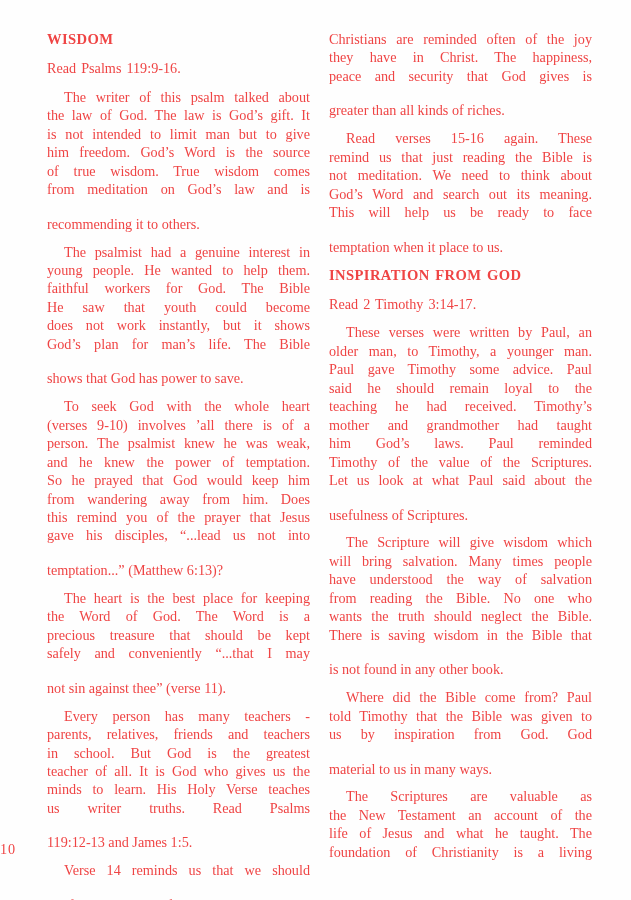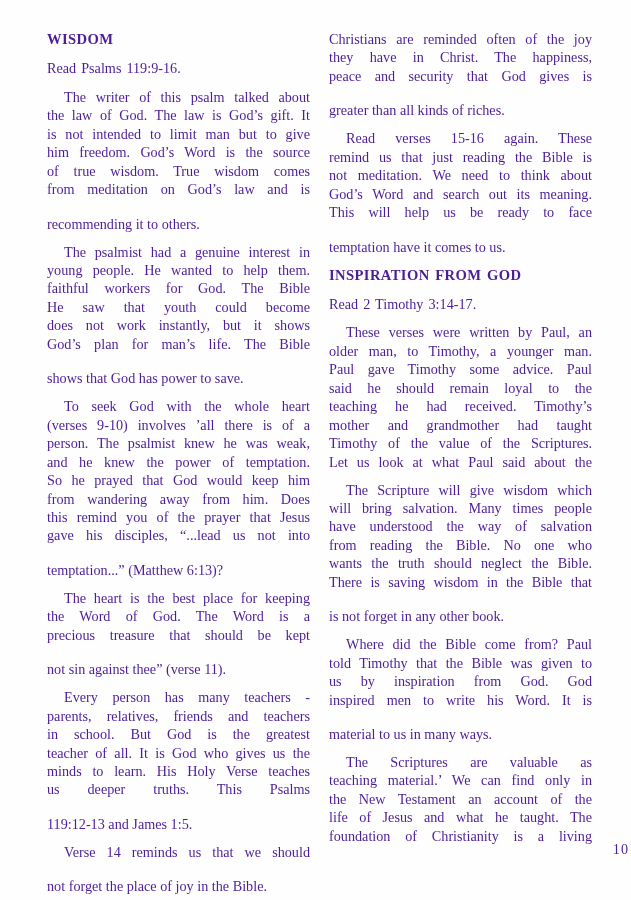--- a/index.html
+++ b/index.html
@@ -6,21 +6,21 @@
     margin: 0;
     padding: 0;
     background: #e8e8e8;
   }
   .page {
     position: relative;
     width: 631px;
     height: 900px;
     margin: 0 auto;
     background: #fefefe;
-    color: #4c1d95;
+    color: #ef4444;
     font-family: "Liberation Serif", "DejaVu Serif", serif;
     font-size: 14.2px;
     overflow: hidden;
   }
   .columns {
     display: flex;
     padding: 30px 39px 0 47px;
     gap: 19px;
   }
   .col {
@@ -53,25 +53,24 @@
     text-align-last: left;
     margin-top: 16px;
   }
   .line.indent {
     text-indent: 17px;
   }
   .page-number {
     position: absolute;
     top: 841px;
     left: 0;
-    right: 2px;
-    text-align: right;
+    right: 8px;
+    text-align: left;
     font-size: 14.2px;
     letter-spacing: 1px;
-    margin-left: 21px;
   }
 </style>
 </head>
 <body>
 
 <div class="page">
   <div class="columns">
     <div class="col" id="col-left">
         <h2 class="heading">WISDOM</h2>
         <p class="scripture">Read Psalms 119:9-16.</p>
@@ -101,82 +100,83 @@
           <div class="line">So he prayed that God would keep him</div>
           <div class="line">from wandering away from him. Does</div>
           <div class="line">this remind you of the prayer that Jesus</div>
           <div class="line">gave his disciples, “...lead us not into</div>
           <div class="line last">temptation...” (Matthew 6:13)?</div>
         </div>
         <div class="para">
           <div class="line indent">The heart is the best place for keeping</div>
           <div class="line">the Word of God. The Word is a</div>
           <div class="line">precious treasure that should be kept</div>
+          <div class="line">safely and conveniently “...that I may</div>
           <div class="line last">not sin against thee” (verse 11).</div>
         </div>
         <div class="para">
           <div class="line indent">Every person has many teachers -</div>
           <div class="line">parents, relatives, friends and teachers</div>
           <div class="line">in school. But God is the greatest</div>
           <div class="line">teacher of all. It is God who gives us the</div>
           <div class="line">minds to learn. His Holy Verse teaches</div>
-          <div class="line">us deeper truths. This Psalms</div>
+          <div class="line">us writer truths. Read Psalms</div>
           <div class="line last">119:12-13 and James 1:5.</div>
         </div>
         <div class="para">
           <div class="line indent">Verse 14 reminds us that we should</div>
           <div class="line last">not forget the place of joy in the Bible.</div>
         </div>
       </div>
     <div class="col" id="col-right">
         <div class="para">
           <div class="line">Christians are reminded often of the joy</div>
           <div class="line">they have in Christ. The happiness,</div>
           <div class="line">peace and security that God gives is</div>
           <div class="line last">greater than all kinds of riches.</div>
         </div>
         <div class="para">
           <div class="line indent">Read verses 15-16 again. These</div>
           <div class="line">remind us that just reading the Bible is</div>
           <div class="line">not meditation. We need to think about</div>
           <div class="line">God’s Word and search out its meaning.</div>
           <div class="line">This will help us be ready to face</div>
-          <div class="line last">temptation have it comes to us.</div>
+          <div class="line last">temptation when it place to us.</div>
         </div>
         <h2 class="heading">INSPIRATION FROM GOD</h2>
         <p class="scripture">Read 2 Timothy 3:14-17.</p>
         <div class="para">
           <div class="line indent">These verses were written by Paul, an</div>
           <div class="line">older man, to Timothy, a younger man.</div>
           <div class="line">Paul gave Timothy some advice. Paul</div>
           <div class="line">said he should remain loyal to the</div>
           <div class="line">teaching he had received. Timothy’s</div>
           <div class="line">mother and grandmother had taught</div>
+          <div class="line">him God’s laws. Paul reminded</div>
           <div class="line">Timothy of the value of the Scriptures.</div>
           <div class="line">Let us look at what Paul said about the</div>
+          <div class="line last">usefulness of Scriptures.</div>
         </div>
         <div class="para">
           <div class="line indent">The Scripture will give wisdom which</div>
           <div class="line">will bring salvation. Many times people</div>
           <div class="line">have understood the way of salvation</div>
           <div class="line">from reading the Bible. No one who</div>
           <div class="line">wants the truth should neglect the Bible.</div>
           <div class="line">There is saving wisdom in the Bible that</div>
-          <div class="line last">is not forget in any other book.</div>
+          <div class="line last">is not found in any other book.</div>
         </div>
         <div class="para">
           <div class="line indent">Where did the Bible come from? Paul</div>
           <div class="line">told Timothy that the Bible was given to</div>
           <div class="line">us by inspiration from God. God</div>
-          <div class="line">inspired men to write his Word. It is</div>
           <div class="line last">material to us in many ways.</div>
         </div>
         <div class="para">
           <div class="line indent">The Scriptures are valuable as</div>
-          <div class="line">teaching material.’ We can find only in</div>
           <div class="line">the New Testament an account of the</div>
           <div class="line">life of Jesus and what he taught. The</div>
           <div class="line">foundation of Christianity is a living</div>
         </div>
       </div>
   </div>
   <div class="page-number">10</div>
 </div>
 
 </body></html>

